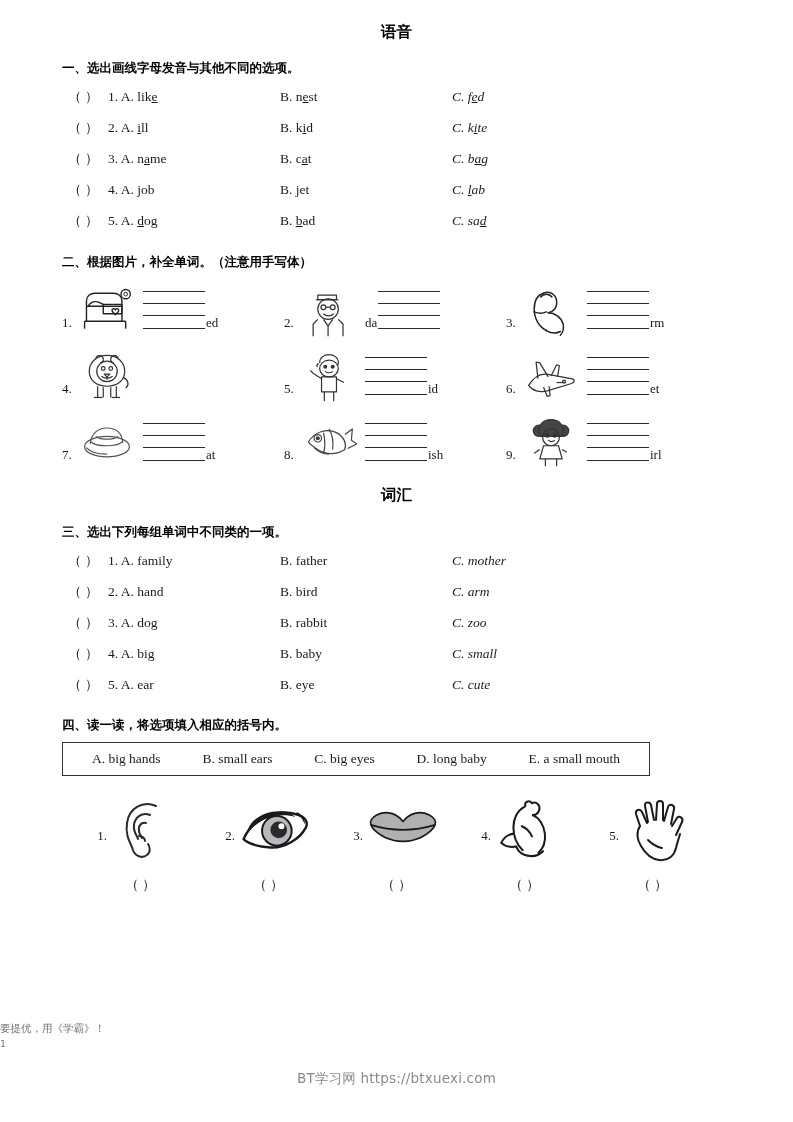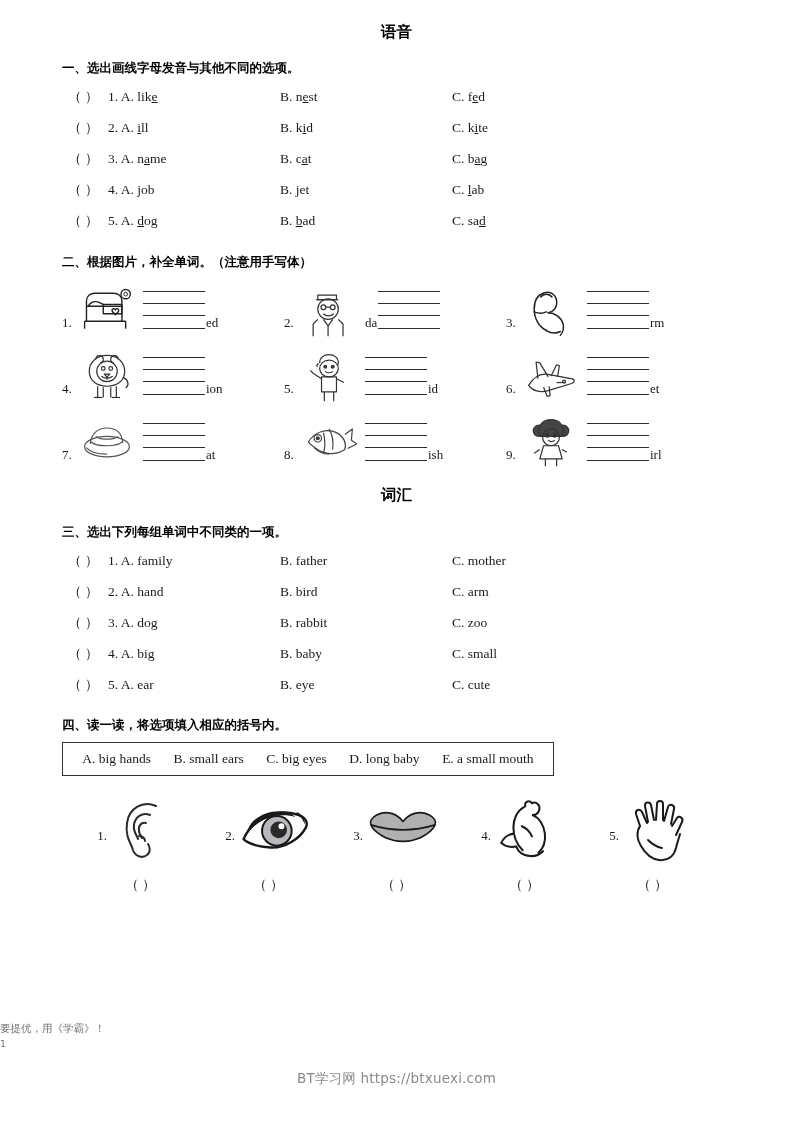--- a/index.html
+++ b/index.html
@@ -59,21 +59,21 @@
     display: flex;
     align-items: baseline;
     font-size: 13.5px;
     line-height: 1;
     padding-left: 68px;
     height: 31px;
   }
   .c-paren { width: 40px; flex: 0 0 40px; letter-spacing: 0; }
   .c-opt-a { width: 172px; flex: 0 0 172px; }
   .c-opt-b { width: 172px; flex: 0 0 172px; }
-  .c-opt-c { flex: 0 0 auto; }
+  .c-opt-c { flex: 0 0 auto; font-style: italic; }
   .u { text-decoration: underline; text-underline-offset: 1px; }
 
   
   .pic-grid { padding-left: 62px; padding-right: 40px; }
   .pic-row {
     display: flex;
     align-items: center;
     height: 66px;
   }
   .pic-cell {
@@ -126,21 +126,21 @@
     display: block;
   }
   .fourline i:nth-child(1) { top: 0px; }
   .fourline i:nth-child(2) { top: 12px; }
   .fourline i:nth-child(3) { top: 24px; }
   .fourline i:nth-child(4) { top: 37px; }
 
   
   .opt-box {
     margin: 8px 0 0 62px;
-    width: 492px;
+    width: 588px;
     border: 1.3px solid #333;
     height: 34px;
     display: flex;
     align-items: center;
     justify-content: space-around;
     font-size: 13.5px;
     padding: 0 8px;
   }
   .opt-box span { white-space: nowrap; }
 
@@ -343,29 +343,20 @@
                 <path d="M42 10 a4 4 0 1 0-5 4"></path>
     <path d="M20 39 v12"></path>
                 <path d="M40 39 v12"></path>
                 <path d="M26 40 v11"></path>
                 <path d="M34 40 v11"></path>
     <path d="M16 51 h9"></path>
                 <path d="M35 51 h9"></path>
     <path d="M48 30 c5 2 6 8 2 11"></path>
     </g>
             </svg>
-          </span>
-          <span class="write-wrap">
-            <span class="fourline">
-              <i></i>
-              <i></i>
-              <i></i>
-              <i></i>
-            </span>
-            <span class="suffix">ion</span>
           </span>
         </div>
         <div class="pic-cell">
           <span class="pic-num">5.</span>
           <span class="thumb">
             <svg viewBox="0 0 60 56">
               <g fill="none" stroke="#333" stroke-width="1.3" stroke-linejoin="round">
     <path d="M20 14 c0-6 5-9 10-9 s10 3 10 9 c0 2-1 3-1 3"></path>
     <path d="M19 15 c-2 0-3 2-1 3"></path>
     <ellipse cx="30" cy="20" rx="10" ry="9"></ellipse>

